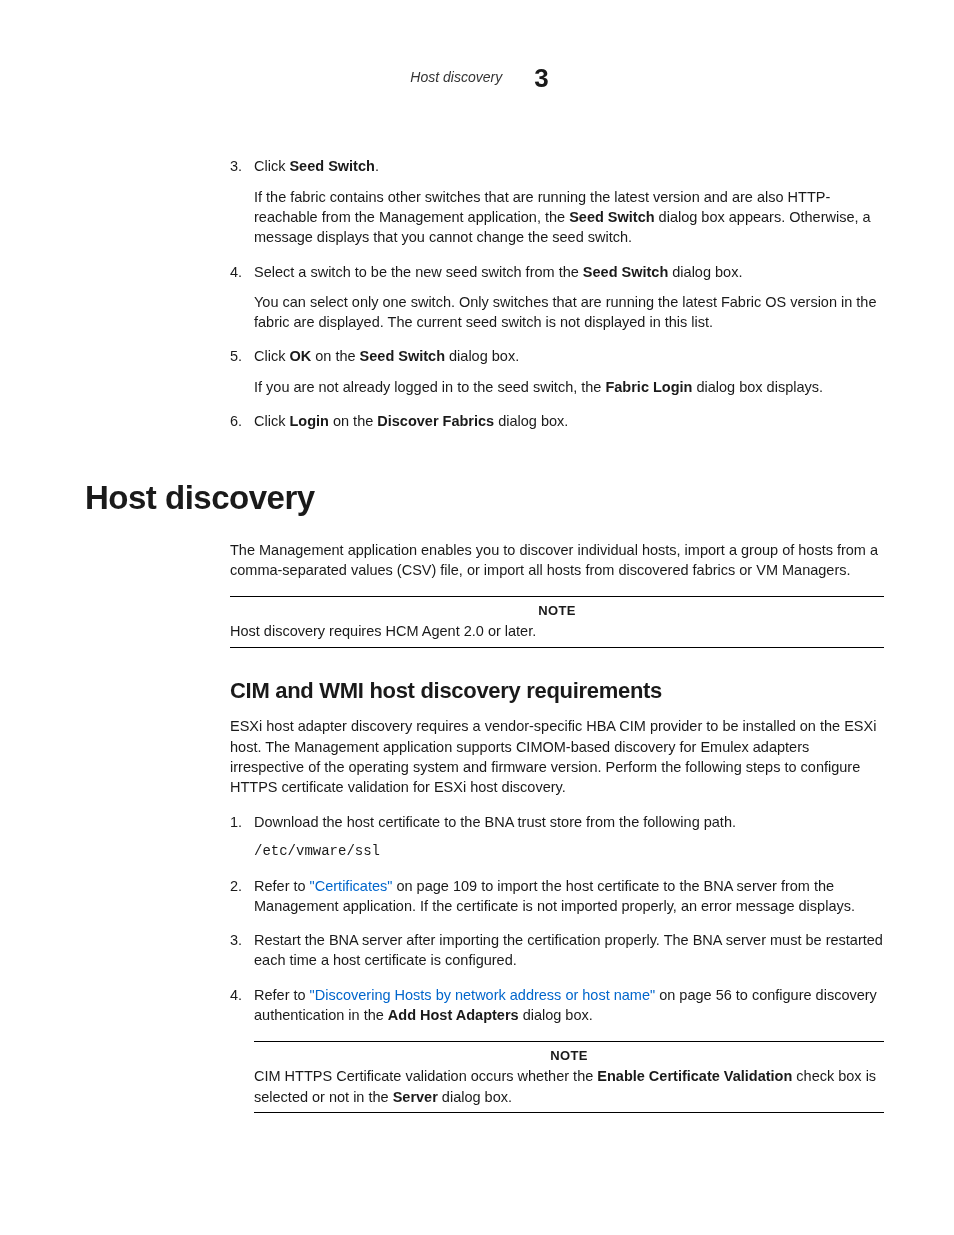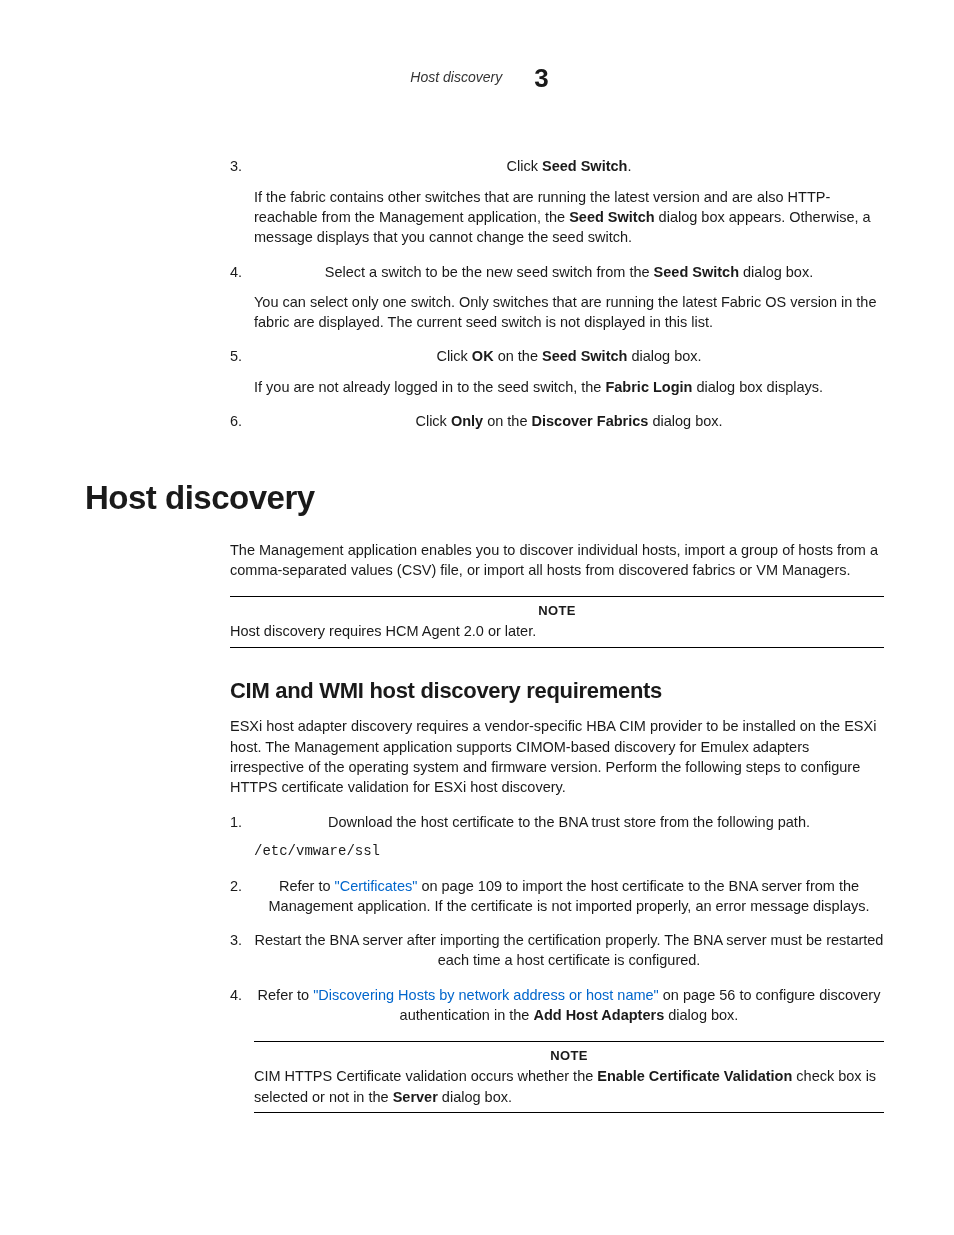--- a/index.html
+++ b/index.html
@@ -42,21 +42,20 @@
     display: flex;
     margin-bottom: 6px;
     margin-top: 14px;
   }
   .ol-num {
     width: 24px;
     flex-shrink: 0;
   }
   .ol-txt {
     flex: 1;
-    text-align: center;
   }
   .para {
     margin-top: 10px;
     margin-bottom: 10px;
   }
   .sub-para {
     margin-left: 24px;
     margin-top: 10px;
     margin-bottom: 10px;
   }
@@ -141,21 +140,21 @@
         <span>Click </span><span class="bold">OK</span><span> on the </span><span class="bold">Seed Switch</span><span> dialog box.</span>
       </div>
     </div>
     <div class="sub-para">
       <span>If you are not already logged in to the seed switch, the </span><span class="bold">Fabric Login</span><span> dialog box displays.</span>
     </div>
 
     <div class="ol-item">
       <div class="ol-num">6.</div>
       <div class="ol-txt">
-        <span>Click </span><span class="bold">Only</span><span> on the </span><span class="bold">Discover Fabrics</span><span> dialog box.</span>
+        <span>Click </span><span class="bold">Login</span><span> on the </span><span class="bold">Discover Fabrics</span><span> dialog box.</span>
       </div>
     </div>
 
   </div>
 
   <div class="h1">Host discovery</div>
 
   <div class="content-body">
     <div class="para">The Management application enables you to discover individual hosts, import a group of hosts from a comma-separated values (CSV) file, or import all hosts from discovered fabrics or VM Managers.</div>
 

